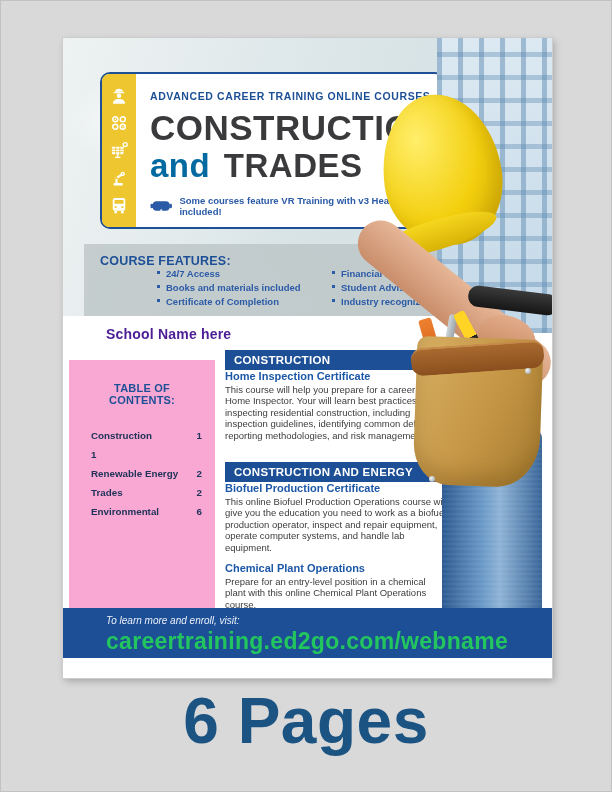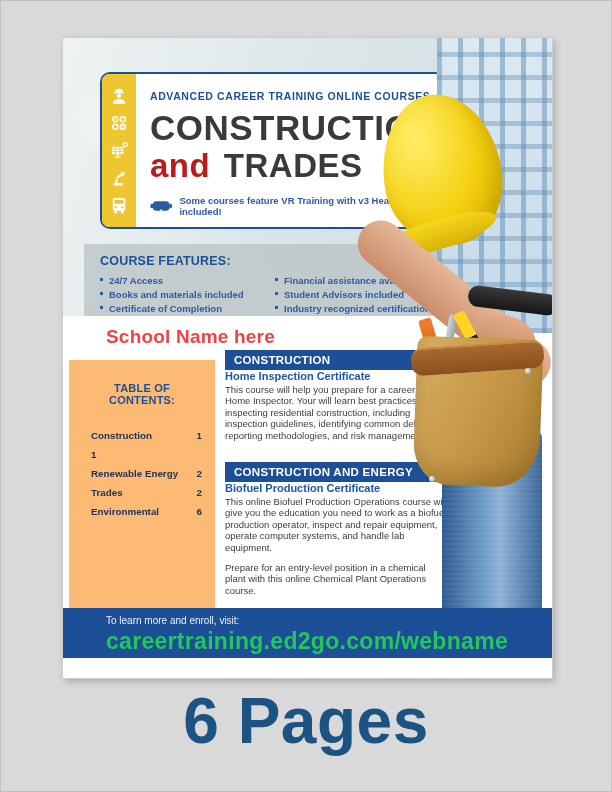--- a/index.html
+++ b/index.html
@@ -27,42 +27,42 @@
       linear-gradient(105deg,#eef2f2,#dde7e9 45%,#cfdde1);
   }
 
   
   .features-band{
     position:absolute;left:21px;right:0;top:206px;height:72px;z-index:2;
     background:rgba(188,196,198,.80);
     padding:10px 0 0 16px;box-sizing:border-box;
   }
   .features-heading{font-size:12.5px;font-weight:bold;color:#1d4f96;letter-spacing:.2px;}
-  .features-cols{display:flex;gap:12px;margin-top:7px;}
+  .features-cols{display:flex;gap:12px;justify-content:center;}
   .features-col{display:flex;flex-direction:column;gap:3px;width:163px;}
   .feature-item{display:flex;gap:6px;font-size:9.5px;font-weight:bold;color:#2b5aa7;line-height:11px;}
   .bullet{flex:0 0 3px;width:3px;height:3px;background:#2b5aa7;margin-top:3px;}
 
   
   .header-card{
     position:absolute;left:37px;top:34px;width:345px;height:157px;z-index:3;
     background:#ffffff;border:2px solid #1d4f96;border-radius:10px;box-sizing:border-box;
   }
   .icon-rail{
     position:absolute;left:0;top:0;bottom:0;width:34px;
     background:#eec62f;border-radius:7px 0 0 7px;
     display:flex;flex-direction:column;align-items:center;justify-content:space-around;
     padding:8px 0;box-sizing:border-box;
   }
   .rail-icon{width:20px;height:20px;}
   .card-content{position:absolute;left:48px;top:16px;right:8px;}
   .kicker{font-size:10.5px;font-weight:bold;color:#1d4f96;letter-spacing:.6px;}
   .title-top{font-size:35px;font-weight:bold;color:#3a3a3c;letter-spacing:.5px;line-height:38px;margin-top:7px;}
   .title-bottom{font-size:33px;line-height:36px;margin-top:1px;letter-spacing:.5px;}
-  .title-and{color:#b91c1c;font-weight:bold;}
+  .title-and{color:#0369a1;font-weight:bold;}
   .title-trades{color:#3a3a3c;font-weight:bold;margin-left:4px;}
   .vr-row{display:flex;align-items:center;gap:7px;margin-top:11px;}
   .vr-note{font-size:9.5px;font-weight:bold;color:#2b5aa7;}
 
   
   .worker{position:absolute;inset:0;z-index:4;pointer-events:none;}
   .plaid-shirt{
     position:absolute;left:374px;top:0;width:115px;height:295px;
     border-radius:0 0 0 46px;
     background:
@@ -117,25 +117,25 @@
   .rivet{position:absolute;width:6px;height:6px;border-radius:50%;background:radial-gradient(at 35% 35%, #f4f4f4,#8f979c);}
   .jeans{
     position:absolute;left:379px;top:392px;width:100px;height:180px;
     border-radius:14px 8px 0 0;
     background:
       repeating-linear-gradient(0deg, rgba(255,255,255,.05) 0 2px, rgba(0,0,0,0) 2px 5px),
       linear-gradient(90deg,#2e5b92,#6e9cc9 42%,#8fb3d6 58%,#3a6699);
   }
 
   
-  .school-name{position:absolute;left:43px;top:288px;z-index:5;font-size:19px;font-weight:bold;color:#ef4444;letter-spacing:.2px;text-align:center;}
+  .school-name{position:absolute;left:43px;top:288px;z-index:5;font-size:14px;font-weight:bold;color:#4c1d95;letter-spacing:.2px;text-align:center;}
 
   .toc-panel{
     position:absolute;left:6px;top:322px;width:146px;height:248px;z-index:3;
-    background:#fdba74;box-sizing:border-box;padding:22px 13px 0 13px;
+    background:#f9a8d4;box-sizing:border-box;padding:22px 13px 0 13px;
   }
   .toc-heading{font-size:11px;font-weight:bold;color:#1d4f96;text-align:center;letter-spacing:.2px;}
   .toc-list{margin-top:24px;display:flex;flex-direction:column;gap:8px;}
   .toc-row{display:flex;justify-content:space-between;align-items:baseline;padding-left:9px;}
   .toc-label{font-size:9.8px;font-weight:bold;color:#203358;}
   .toc-page{font-size:9.8px;font-weight:bold;color:#203358;}
 
   .content-col{position:absolute;left:162px;top:312px;width:222px;z-index:3;}
   .section-bar{
     height:20px;background:#1d4f96;color:#ffffff;
@@ -146,21 +146,21 @@
   .course{margin-bottom:9px;}
   .course-title{font-size:11px;font-weight:bold;color:#1c57a8;margin-bottom:2px;}
   .course-desc{font-size:9.5px;line-height:11.4px;color:#3c3c3c;}
   .section-gap{height:12px;}
 
   
   .footer-bar{
     position:absolute;left:0;right:0;top:570px;height:50px;z-index:6;
     background:#1d4f96;color:#fff;box-sizing:border-box;padding:7px 0 0 43px;
   }
-  .footer-lead{font-size:10px;color:#eaf0fa;}
+  .footer-lead{font-size:10px;color:#eaf0fa;font-style:italic;}
   .footer-url{font-size:23px;font-weight:bold;letter-spacing:.3px;margin-top:2px;color:#22c55e;}
 
   
   .pages-label{
     position:absolute;left:0;right:0;top:684px;text-align:center;z-index:2;
     font-size:64px;font-weight:bold;color:#1b5382;letter-spacing:.5px;
   }
 </style>
 </head>
 <body>
@@ -313,20 +313,21 @@
         <div class="course-title">Home Inspection Certificate</div>
         <div class="course-desc">This course will help you prepare for a career as a Home Inspector. Your will learn best practices for inspecting residential construction, including inspection guidelines, identifying common defects, reporting methodologies, and risk management.</div>
       </div>
       <div class="section-gap"></div>
       <div class="section-bar">CONSTRUCTION AND ENERGY</div>
       <div class="course">
         <div class="course-title">Biofuel Production Certificate</div>
         <div class="course-desc">This online Biofuel Production Operations course will give you the education you need to work as a biofuel production operator, inspect and repair equipment, operate computer systems, and handle lab equipment.</div>
       </div>
       <div class="course">
+        <div class="course-title">Chemical Plant Operations</div>
         <div class="course-desc">Prepare for an entry-level position in a chemical plant with this online Chemical Plant Operations course.</div>
       </div>
     </div>
 
     <div class="footer-bar">
       <div class="footer-lead">To learn more and enroll, visit:</div>
       <div class="footer-url">careertraining.ed2go.com/webname</div>
     </div>
 
   </div>

